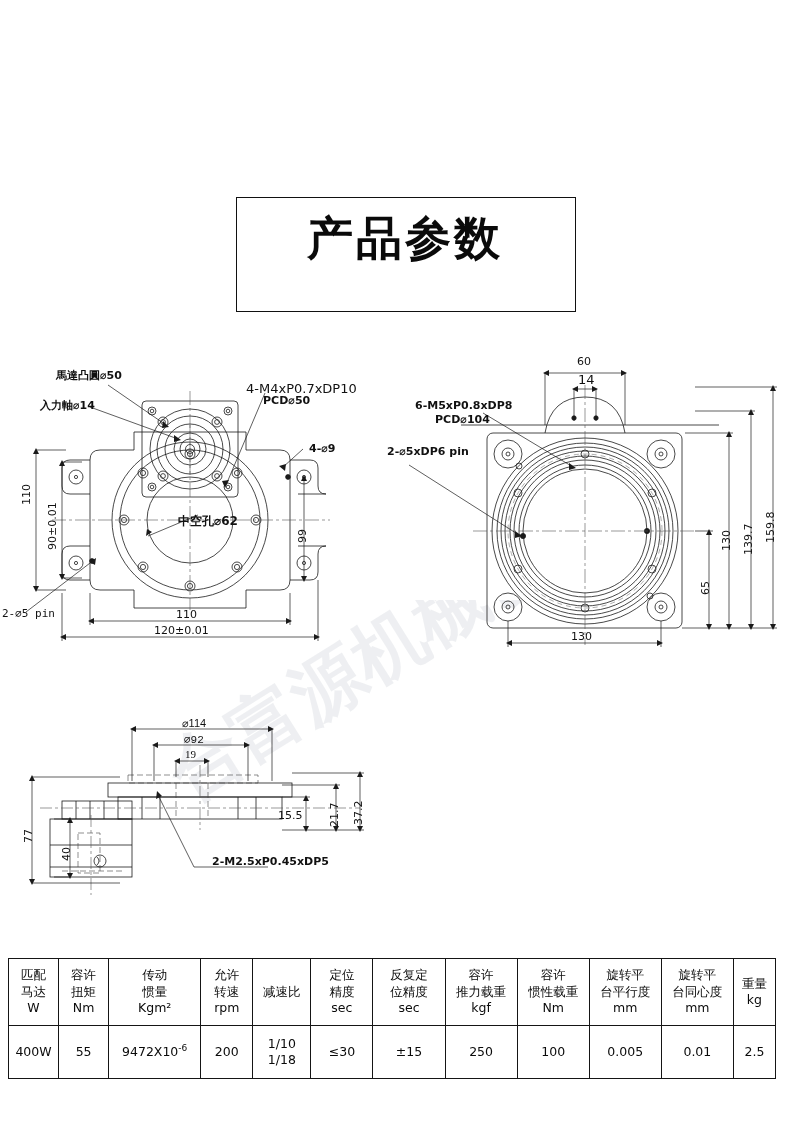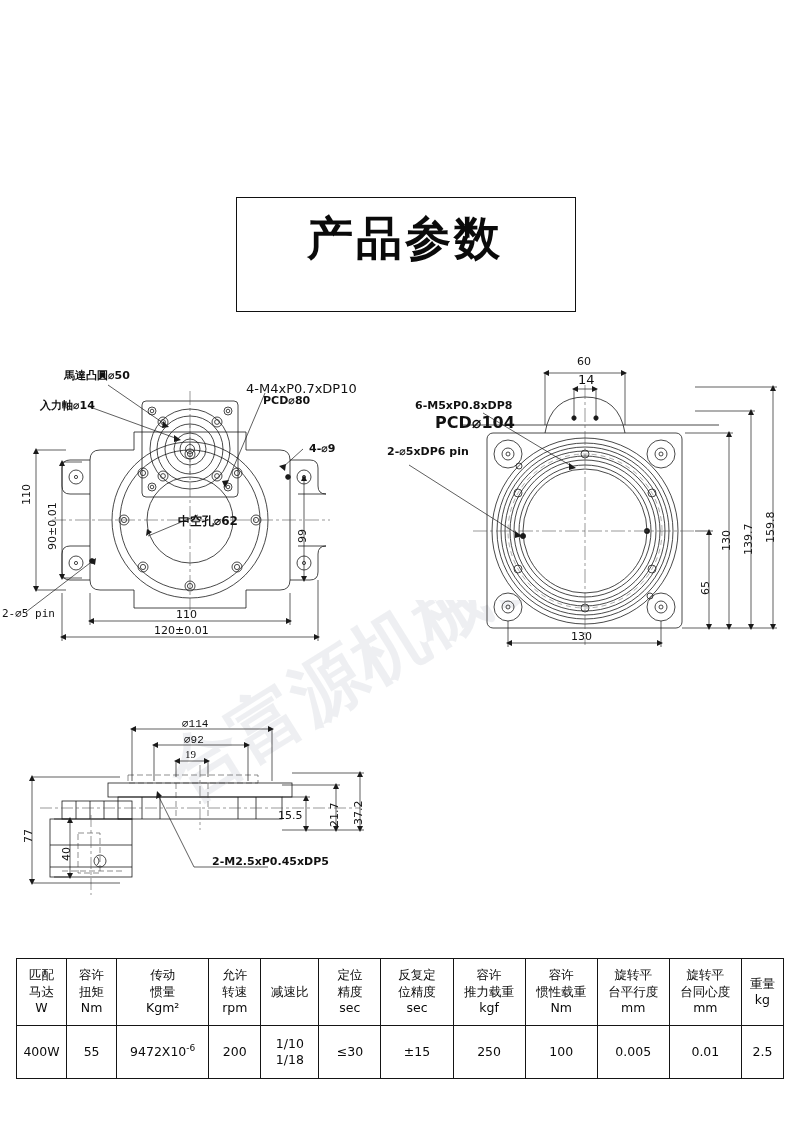--- a/index.html
+++ b/index.html
@@ -81,21 +81,21 @@
     font-weight:700;
     color:#9aa3b0;
     transform:rotate(-32deg);
     transform-origin:left top;
     white-space:nowrap;
     font-family:"DejaVu Sans","Liberation Sans",sans-serif;
   }
 
   
   .spec-wrap{
-    position:absolute;left:16px;top:958px;width:785px;
+    position:absolute;left:8px;top:958px;width:785px;
   }
   table.spec{
     border-collapse:collapse;
     width:768px;
     table-layout:fixed;
     background:transparent;
   }
   table.spec th,table.spec td{
     border:1px solid #151515;
     text-align:center;
@@ -254,24 +254,24 @@
         <path d="M209,115 l-4,8 l-3,-7 z" fill="#1a1a1a" stroke="none"></path>
         <line x1="283" y1="84" x2="262" y2="103"></line>
         <path d="M265,106 l-6,-5 l7,-2 z" fill="#1a1a1a" stroke="none"></path>
         <line x1="128" y1="171" x2="178" y2="150"></line>
         <path d="M132,167 l-6,4 l1,-7 z" fill="#1a1a1a" stroke="none"></path>
         <line x1="6" y1="247" x2="74" y2="195"></line>
         <path d="M70,197 l6,-4 l-1,7 z" fill="#1a1a1a" stroke="none"></path>
       </g>
     </svg>
 
-    <div style="position:absolute;left:36px;top:3px;font-size:11px;font-weight:700;font-family:'DejaVu Sans',sans-serif;margin-left:8px;">馬達凸圓⌀50</div>
+    <div style="position:absolute;left:36px;top:3px;font-size:11px;font-weight:700;font-family:'DejaVu Sans',sans-serif;">馬達凸圓⌀50</div>
     <div style="position:absolute;left:20px;top:33px;font-size:11px;font-weight:700;font-family:'DejaVu Sans',sans-serif;">入力軸⌀14</div>
     <div style="position:absolute;left:226px;top:16px;font-size:13px;font-weight:400;font-family:'DejaVu Sans',sans-serif;">4-M4xP0.7xDP10</div>
-    <div style="position:absolute;left:243px;top:29px;font-size:11px;font-weight:700;font-family:'DejaVu Sans',sans-serif;">PCD⌀80</div>
+    <div style="position:absolute;left:243px;top:29px;font-size:11px;font-weight:700;font-family:'DejaVu Sans',sans-serif;">PCD⌀50</div>
     <div style="position:absolute;left:289px;top:77px;font-size:11px;font-weight:700;font-family:'DejaVu Sans',sans-serif;">4-⌀9</div>
     <div style="position:absolute;left:158px;top:148px;font-size:12px;font-weight:700;font-family:'DejaVu Sans',sans-serif;">中空孔⌀62</div>
     <div style="position:absolute;left:-18px;top:242px;font-size:11px;font-family:'DejaVu Sans Mono',monospace;">2-⌀5 pin</div>
     <div style="position:absolute;left:0px;top:140px;font-size:11px;font-family:'DejaVu Sans',sans-serif;transform:rotate(-90deg);transform-origin:left top;">110</div>
     <div style="position:absolute;left:26px;top:185px;font-size:11px;font-family:'DejaVu Sans',sans-serif;transform:rotate(-90deg);transform-origin:left top;">90±0.01</div>
     <div style="position:absolute;left:276px;top:178px;font-size:11px;font-family:'DejaVu Sans',sans-serif;transform:rotate(-90deg);transform-origin:left top;">99</div>
     <div style="position:absolute;left:156px;top:243px;font-size:11px;font-family:'DejaVu Sans',sans-serif;">110</div>
     <div style="position:absolute;left:134px;top:259px;font-size:11px;font-family:'DejaVu Sans',sans-serif;">120±0.01</div>
   </div>
 
@@ -376,21 +376,21 @@
       </g>
 
       <g stroke="#1a1a1a" stroke-width="0.7" fill="none">
         <line x1="88" y1="58" x2="178" y2="112"></line>
         <path d="M174,108 l7,5 l-7,2 z" fill="#1a1a1a" stroke="none"></path>
         <line x1="14" y1="110" x2="124" y2="180"></line>
         <path d="M120,176 l7,5 l-7,2 z" fill="#1a1a1a" stroke="none"></path>
       </g>
     </svg>
     <div style="position:absolute;left:20px;top:44px;font-size:11px;font-weight:700;font-family:'DejaVu Sans',sans-serif;">6-M5xP0.8xDP8</div>
-    <div style="position:absolute;left:40px;top:58px;font-size:16px;font-weight:700;font-family:'DejaVu Sans',sans-serif;">PCD⌀104</div>
+    <div style="position:absolute;left:40px;top:58px;font-size:11px;font-weight:700;font-family:'DejaVu Sans',sans-serif;">PCD⌀104</div>
     <div style="position:absolute;left:-8px;top:90px;font-size:11px;font-weight:700;font-family:'DejaVu Sans',sans-serif;">2-⌀5xDP6 pin</div>
     <div style="position:absolute;left:182px;top:0px;font-size:11px;font-family:'DejaVu Sans',sans-serif;">60</div>
     <div style="position:absolute;left:183px;top:17px;font-size:13px;font-family:'DejaVu Sans',sans-serif;">14</div>
     <div style="position:absolute;left:304px;top:240px;font-size:11px;font-family:'DejaVu Sans',sans-serif;transform:rotate(-90deg);transform-origin:left top;">65</div>
     <div style="position:absolute;left:325px;top:196px;font-size:11px;font-family:'DejaVu Sans',sans-serif;transform:rotate(-90deg);transform-origin:left top;">130</div>
     <div style="position:absolute;left:347px;top:200px;font-size:11px;font-family:'DejaVu Sans',sans-serif;transform:rotate(-90deg);transform-origin:left top;">139.7</div>
     <div style="position:absolute;left:369px;top:188px;font-size:11px;font-family:'DejaVu Sans',sans-serif;transform:rotate(-90deg);transform-origin:left top;">159.8</div>
     <div style="position:absolute;left:176px;top:275px;font-size:11px;font-family:'DejaVu Sans',sans-serif;">130</div>
   </div>
 
@@ -479,21 +479,21 @@
         <line x1="50" y1="104" x2="34" y2="104"></line>
         <line x1="50" y1="162" x2="34" y2="162"></line>
       </g>
 
       <g stroke="#1a1a1a" stroke-width="0.7" fill="none">
         <line x1="174" y1="152" x2="138" y2="80"></line>
         <path d="M136,84 l1,-8 l5,5 z" fill="#1a1a1a" stroke="none"></path>
         <line x1="174" y1="152" x2="248" y2="152"></line>
       </g>
     </svg>
-    <div style="position:absolute;left:162px;top:2px;font-size:11px;font-family:Liberation Mono, monospace;">⌀114</div>
+    <div style="position:absolute;left:162px;top:2px;font-size:11px;font-family:Liberation Sans, sans-serif;">⌀114</div>
     <div style="position:absolute;left:164px;top:18px;font-size:11px;font-family:Liberation Mono, monospace;">⌀92</div>
     <div style="position:absolute;left:165px;top:33px;font-size:11px;font-family:Liberation Serif, serif;">19</div>
     <div style="position:absolute;left:258px;top:94px;font-size:11px;font-family:'DejaVu Sans',sans-serif;">15.5</div>
     <div style="position:absolute;left:308px;top:112px;font-size:11px;font-family:'DejaVu Sans',sans-serif;transform:rotate(-90deg);transform-origin:left top;">21.7</div>
     <div style="position:absolute;left:332px;top:110px;font-size:11px;font-family:'DejaVu Sans',sans-serif;transform:rotate(-90deg);transform-origin:left top;">37.2</div>
     <div style="position:absolute;left:2px;top:128px;font-size:11px;font-family:'DejaVu Sans',sans-serif;transform:rotate(-90deg);transform-origin:left top;">77</div>
     <div style="position:absolute;left:40px;top:146px;font-size:11px;font-family:'DejaVu Sans',sans-serif;transform:rotate(-90deg);transform-origin:left top;">40</div>
     <div style="position:absolute;left:192px;top:140px;font-size:11px;font-weight:700;font-family:'DejaVu Sans',sans-serif;">2-M2.5xP0.45xDP5</div>
   </div>
 

